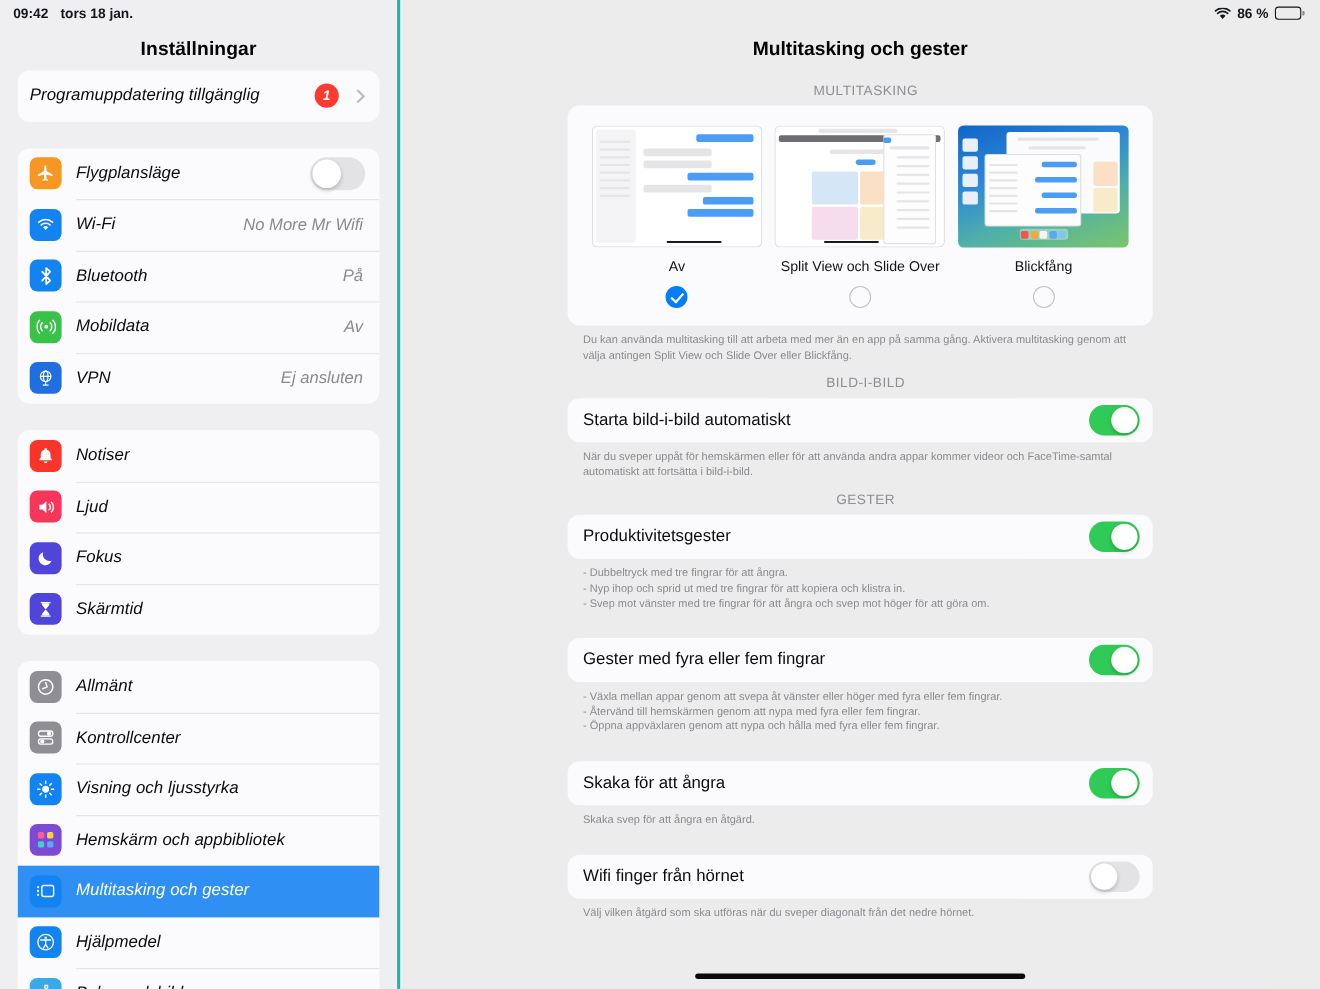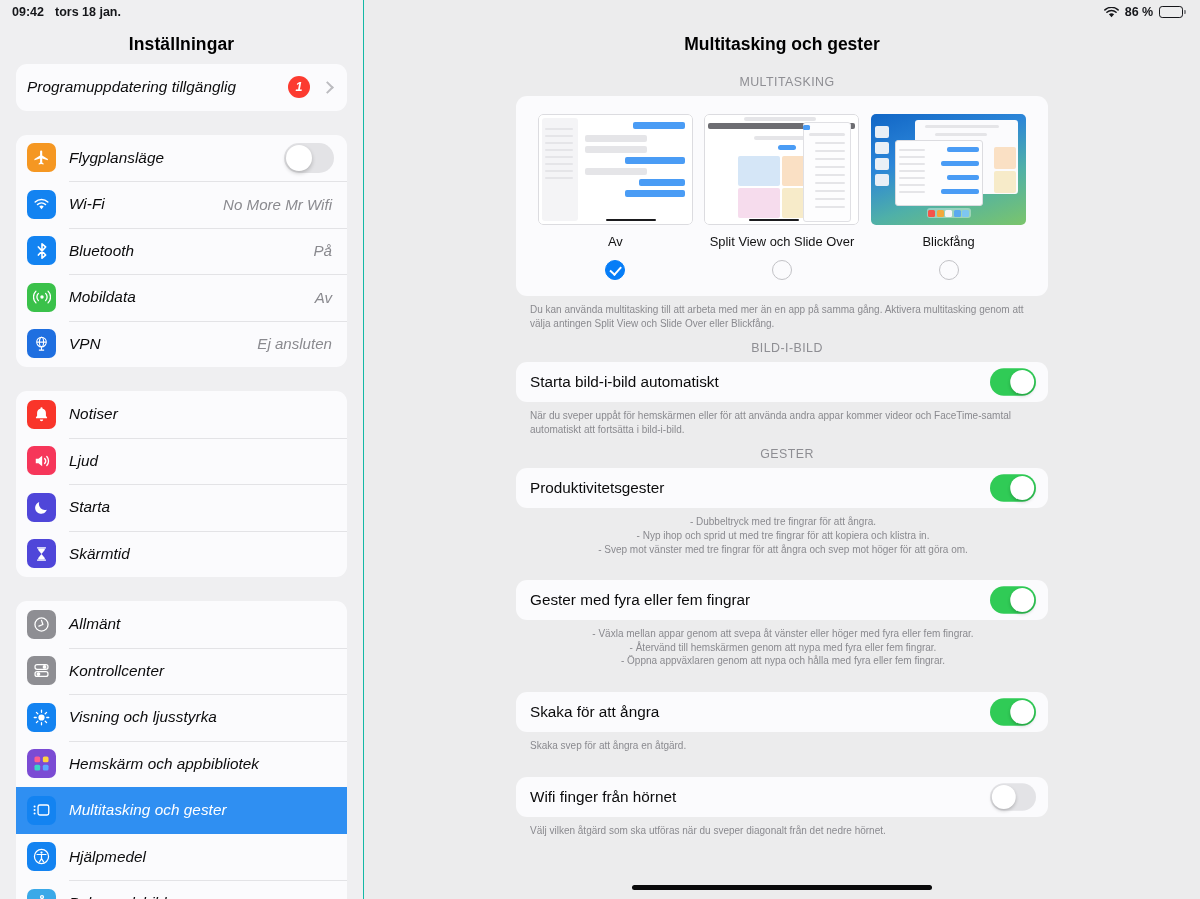--- a/index.html
+++ b/index.html
@@ -22,21 +22,21 @@
   .wifi-glyph { display: inline-block; width: 15px; height: 11px; position: relative; }
   .battery { display: inline-flex; align-items: center; }
   .batt-body { width: 24px; height: 11.5px; border: 1.3px solid #15161a; border-radius: 3.2px; padding: 1.2px; }
   .batt-fill { height: 100%; background: #15161a; border-radius: 1.4px; }
   .batt-cap { width: 1.6px; height: 4.5px; background: #15161a; opacity: .45; margin-left: 1.2px; border-radius: 0 1px 1px 0; }
 
   
   .sidebar {
     width: 364px; height: 899px; flex: 0 0 364px;
     background: #efeff1;
-    border-right: 1px solid #14b8a6;
+    border-right: 3px solid #14b8a6;
     position: relative; overflow: hidden;
   }
   .sb-header {
     height: 64px; display: flex; align-items: flex-end; justify-content: center;
     padding-bottom: 9px; background: #efeff1;
   }
   .sb-title { font-size: 17.5px; font-weight: bold; color: #000; letter-spacing: .1px; }
   .sb-scroll { padding: 0 16px; }
 
   .group { background: #fbfbfd; border-radius: 11px; overflow: hidden; margin-bottom: 24px; font-style: italic; }
@@ -80,21 +80,21 @@
   .main-header { height: 64px; display: flex; align-items: flex-end; justify-content: center; padding-bottom: 9px; }
   .main-title { font-size: 17.5px; font-weight: bold; color: #000; }
   .main-scroll { padding: 0 152px 0 152px; }
 
   .section-label {
     font-size: 12.4px; color: #8e8e93; letter-spacing: .45px;
     padding: 11px 4px 7px 14px; text-transform: uppercase; text-align: center;
   }
   .card { background: #fbfbfd; border-radius: 11px; overflow: hidden; }
   .footnote { font-size: 10px; line-height: 1.36; color: #8a8a8f; padding: 7px 12px 0 14px; }
-  .footnote .bullet-line { display: block; text-align: center; }
+  .footnote .bullet-line { display: block; }
 
   
   .mt-card { padding: 18px 16px 16px; }
   .mt-options { display: flex; justify-content: space-around; align-items: flex-start; }
   .mt-opt { display: flex; flex-direction: column; align-items: center; width: 160px; }
   .thumb { width: 155px; height: 111px; border-radius: 5px; overflow: hidden; position: relative; background: #fff; }
   .mt-name { font-size: 12.9px; color: #131314; margin-top: 9px; text-align: center; white-space: nowrap; }
   .radio { width: 20px; height: 20px; border-radius: 50%; border: 1.6px solid #c2c2c6; margin-top: 11px; }
   .radio.sel { background: #067df7; border-color: #067df7; position: relative; }
   .radio.sel::after {
@@ -234,21 +234,21 @@
             </svg>
           </span>
           <span class="row-label">Ljud</span>
         </div>
         <div class="row">
           <span class="app-icon" style="background:#4f46d9">
             <svg width="15" height="15" viewBox="0 0 18 18" fill="#fff">
                 <path d="M15.4 11.6A7.2 7.2 0 0 1 6.3 2.5 7.2 7.2 0 1 0 15.4 11.6Z"></path>
               </svg>
           </span>
-          <span class="row-label">Starta</span>
+          <span class="row-label">Fokus</span>
         </div>
         <div class="row">
           <span class="app-icon" style="background:#4f46d9">
             <svg width="13" height="16" viewBox="0 0 14 18" fill="#fff">
                 <path d="M2 1.4h10v1.3H2zM2 15.3h10v1.3H2z"></path>
                 <path d="M3.3 2.7h7.4v1.8L7 9l3.7 4.5v1.8H3.3v-1.8L7 9 3.3 4.5Z"></path>
               </svg>
           </span>
           <span class="row-label">Skärmtid</span>
         </div>

